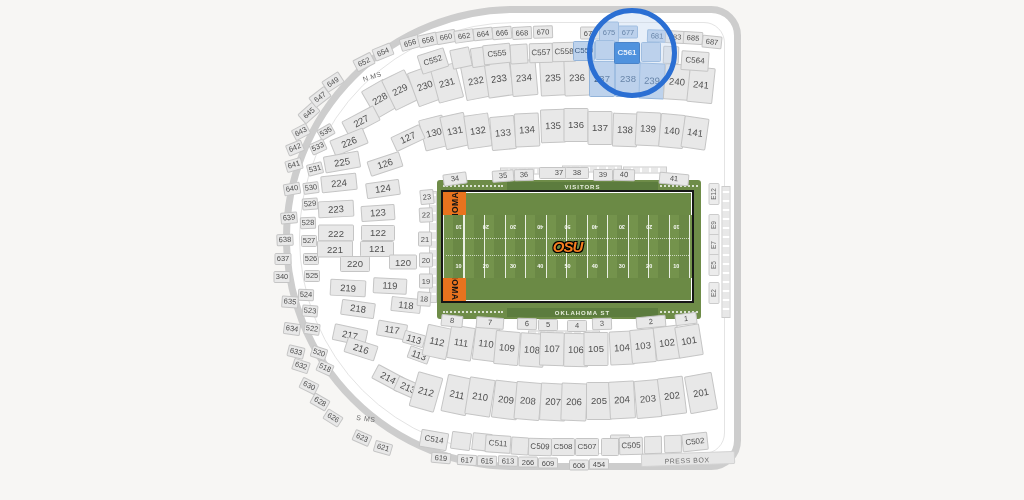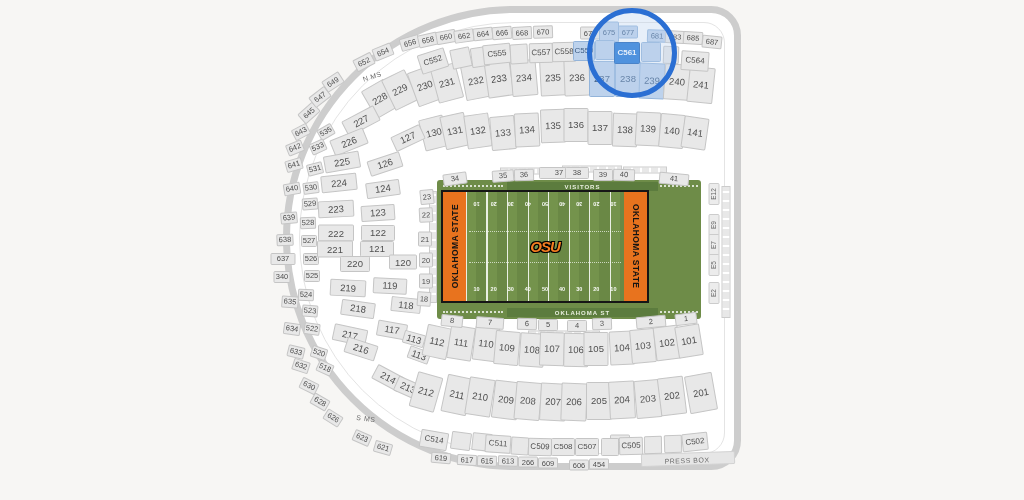--- a/index.html
+++ b/index.html
@@ -26,23 +26,23 @@
     background:#6e8c48;border-radius:3px;z-index:5;
   }
   .bar{
     position:absolute;left:70px;width:151px;height:9px;background:#5c7c3e;
     display:flex;align-items:center;justify-content:center;
     color:#e9efdf;font-size:6px;letter-spacing:1px;font-weight:bold;
   }
   .bar-top{top:2px;}
   .bar-bottom{top:128px;}
   .field{
-    position:absolute;left:4px;top:10px;width:208px;height:113px;
+    position:absolute;left:4px;top:10px;width:253px;height:113px;
     border:2px solid #161616;box-shadow:inset 0 0 0 1px #ffffff;
-    display:flex;flex-direction:row;background:#6b8a45;
+    display:flex;flex-direction:column;background:#6b8a45;
   }
   .ez{
     width:23px;flex:0 0 23px;background:#e8731e;
     display:flex;align-items:center;justify-content:center;overflow:hidden;
   }
   .ez-text{
     writing-mode:vertical-rl;font-size:8.5px;font-weight:800;color:#141414;
     letter-spacing:0.4px;white-space:nowrap;
   }
   .ez-left .ez-text{transform:rotate(180deg);}
@@ -176,21 +176,21 @@
       <div class="sec t tint" style="left: 657px; top: 36px; width: 20px; height: 13px; transform: translate(-50%, -50%) rotate(2deg);">681</div>
       <div class="sec t" style="left: 675px; top: 37px; width: 20px; height: 13px; transform: translate(-50%, -50%) rotate(3deg);">683</div>
       <div class="sec t" style="left: 693px; top: 38px; width: 20px; height: 13px; transform: translate(-50%, -50%) rotate(4deg);">685</div>
       <div class="sec t" style="left: 712px; top: 42px; width: 20px; height: 13px; transform: translate(-50%, -50%) rotate(6deg);">687</div>
       <div class="sec t" style="left: 301px; top: 132px; width: 17px; height: 12px; transform: translate(-50%, -50%) rotate(-28deg);">643</div>
       <div class="sec t" style="left: 295px; top: 148px; width: 17px; height: 12px; transform: translate(-50%, -50%) rotate(-22deg);">642</div>
       <div class="sec t" style="left: 294px; top: 165px; width: 17px; height: 12px; transform: translate(-50%, -50%) rotate(-16deg);">641</div>
       <div class="sec t" style="left: 292px; top: 189px; width: 17px; height: 12px; transform: translate(-50%, -50%) rotate(-10deg);">640</div>
       <div class="sec t" style="left: 289px; top: 218px; width: 17px; height: 12px; transform: translate(-50%, -50%) rotate(-5deg);">639</div>
       <div class="sec t" style="left: 285px; top: 240px; width: 17px; height: 12px; transform: translate(-50%, -50%) rotate(-3deg);">638</div>
-      <div class="sec t" style="left: 283px; top: 259px; width: 25px; height: 12px; transform: translate(-50%, -50%) rotate(0deg);">637</div>
+      <div class="sec t" style="left: 283px; top: 259px; width: 17px; height: 12px; transform: translate(-50%, -50%) rotate(0deg);">637</div>
       <div class="sec t" style="left: 282px; top: 277px; width: 17px; height: 12px; transform: translate(-50%, -50%) rotate(0deg);">340</div>
       <div class="sec t" style="left: 290px; top: 302px; width: 17px; height: 12px; transform: translate(-50%, -50%) rotate(4deg);">635</div>
       <div class="sec t" style="left: 292px; top: 329px; width: 17px; height: 12px; transform: translate(-50%, -50%) rotate(8deg);">634</div>
       <div class="sec t" style="left: 296px; top: 352px; width: 17px; height: 12px; transform: translate(-50%, -50%) rotate(14deg);">633</div>
       <div class="sec t" style="left: 301px; top: 366px; width: 17px; height: 12px; transform: translate(-50%, -50%) rotate(18deg);">632</div>
       <div class="sec t" style="left: 309px; top: 386px; width: 18px; height: 12px; transform: translate(-50%, -50%) rotate(26deg);">630</div>
       <div class="sec t" style="left: 320px; top: 402px; width: 18px; height: 12px; transform: translate(-50%, -50%) rotate(30deg);">628</div>
       <div class="sec t" style="left: 333px; top: 418px; width: 18px; height: 12px; transform: translate(-50%, -50%) rotate(32deg);">626</div>
       <div class="sec t" style="left: 362px; top: 438px; width: 18px; height: 12px; transform: translate(-50%, -50%) rotate(24deg);">623</div>
       <div class="sec t" style="left: 383px; top: 448px; width: 18px; height: 12px; transform: translate(-50%, -50%) rotate(16deg);">621</div>

